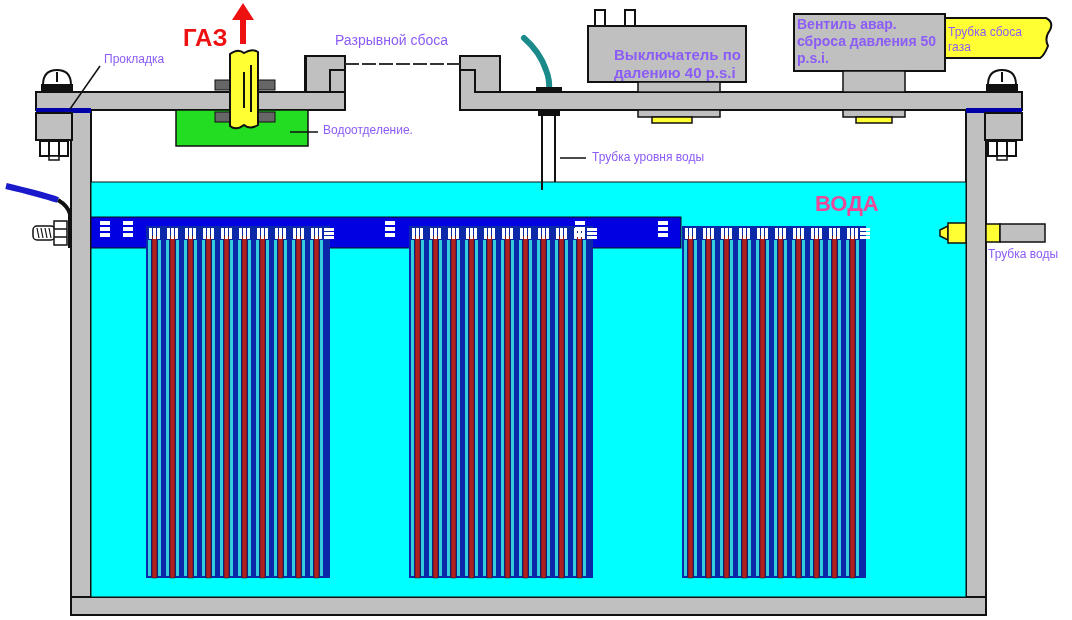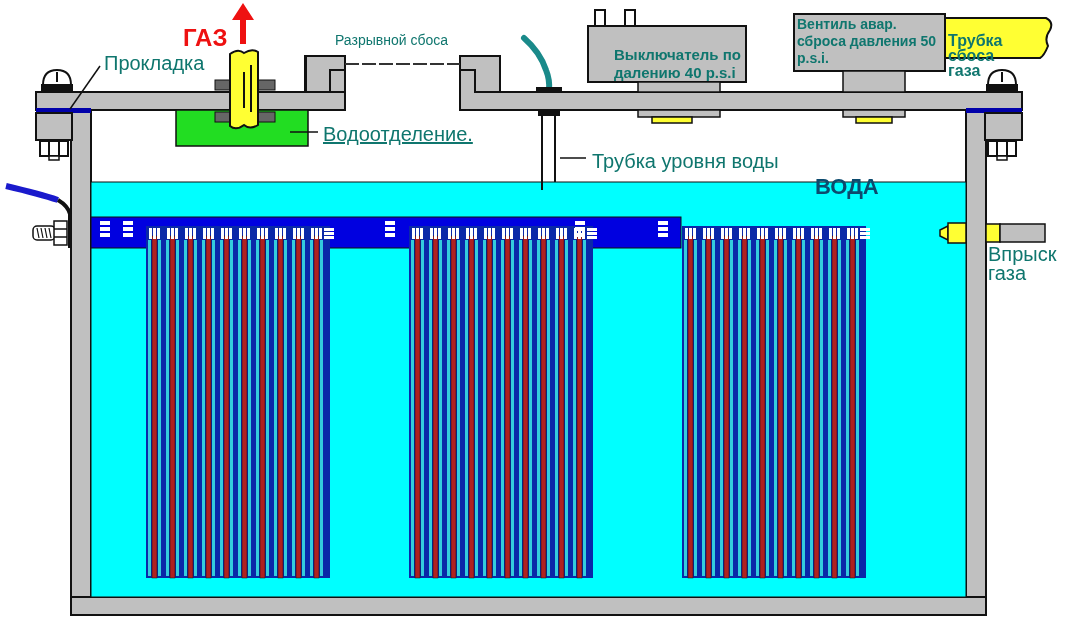--- a/index.html
+++ b/index.html
@@ -1,19 +1,19 @@
 <!DOCTYPE html>
 <html><head>
 <meta charset="utf-8">
 <style>
   html,body{margin:0;padding:0;background:#fff;}
   body{width:1072px;height:620px;position:relative;overflow:hidden;font-family:"Liberation Sans",sans-serif;}
   svg{position:absolute;left:0;top:0;}
-  .lbl{position:absolute;font-family:"Liberation Sans",sans-serif;color:#0f766e;white-space:nowrap;}
-  .lbl-md{font-size:20px;}
+  .lbl{position:absolute;font-family:"Liberation Sans",sans-serif;color:#8b5cf6;white-space:nowrap;}
+  .lbl-md{font-size:12px;}
   .lbl-sm{font-size:14px;}
   .lbl-box{font-size:15px;font-weight:bold;line-height:18px;white-space:normal;}
 </style>
 </head>
 <body>
 
 <svg width="1072" height="620" viewBox="0 0 1072 620">
 
   <rect x="71" y="108" width="20" height="492" fill="#c0c0c0" stroke="#111" stroke-width="2"></rect>
   <rect x="966" y="108" width="20" height="492" fill="#c0c0c0" stroke="#111" stroke-width="2"></rect>
@@ -327,19 +327,19 @@
       <rect x="575" y="233" width="10" height="4" fill="#fff"></rect>
       <rect x="658" y="221" width="10" height="4" fill="#fff"></rect>
       <rect x="658" y="227" width="10" height="4" fill="#fff"></rect>
       <rect x="658" y="233" width="10" height="4" fill="#fff"></rect>
     </g>
 </svg>
 
 <div class="lbl" style="left:183px;top:16px;font-size:24px;font-weight:bold;color:#ee1111;margin-top:8px;">ГАЗ</div>
 <div class="lbl lbl-md" style="left:104px;top:52px;">Прокладка</div>
 <div class="lbl lbl-sm" style="left:335px;top:32px;">Разрывной сбоса</div>
-<div class="lbl lbl-md" style="left:323px;top:123px;text-decoration:underline;">Водоотделение.</div>
+<div class="lbl lbl-md" style="left:323px;top:123px;">Водоотделение.</div>
 <div class="lbl lbl-box" style="left:614px;top:31px;width:150px;margin-top:15px;">Выключатель по далению 40 p.s.i</div>
 <div class="lbl lbl-box" style="left:797px;top:16px;width:146px;font-size:14px;line-height:17px;">Вентиль авар. сброса давления 50 p.s.i.</div>
-<div class="lbl" style="left:948px;top:25px;width:80px;font-size:16px;font-weight:bold;line-height:15px;white-space:normal;margin-top:8px;">Трубка сбоса газа</div>
+<div class="lbl" style="left:948px;top:25px;width:80px;font-size:12px;font-weight:normal;line-height:15px;white-space:normal;">Трубка сбоса газа</div>
 <div class="lbl lbl-md" style="left:592px;top:150px;">Трубка уровня воды</div>
-<div class="lbl" style="left:815px;top:174px;font-size:22px;font-weight:bold;color:#0c4a6e;">ВОДА</div>
-<div class="lbl lbl-md" style="left:988px;top:245px;width:70px;white-space:normal;line-height:19px;">Впрыск газа</div>
+<div class="lbl" style="left:815px;top:191px;font-size:22px;font-weight:bold;color:#ec4899;">ВОДА</div>
+<div class="lbl lbl-md" style="left:988px;top:245px;width:70px;white-space:normal;line-height:19px;">Трубка воды</div>
 
 </body></html>

